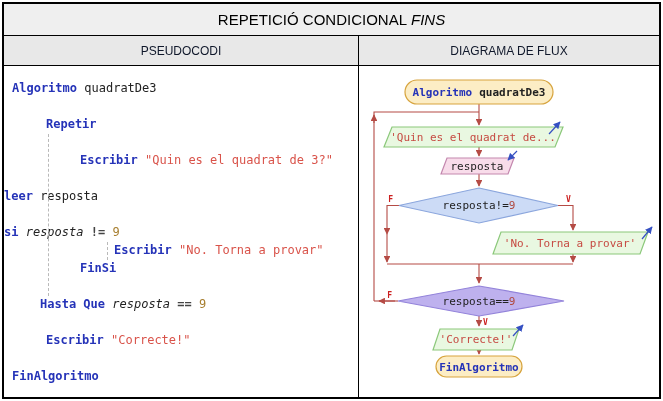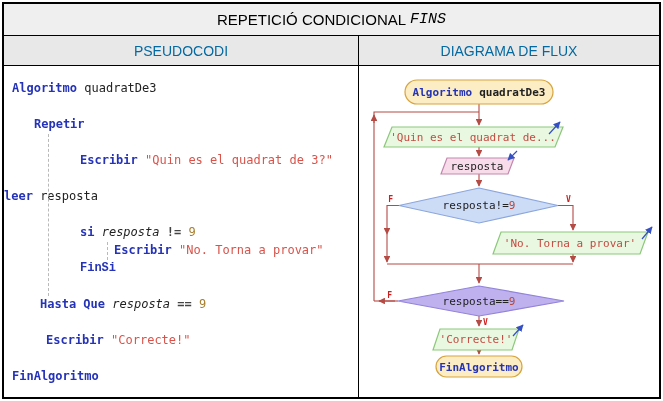--- a/index.html
+++ b/index.html
@@ -1,20 +1,20 @@
 <!DOCTYPE html>
 <html><head>
 <meta charset="utf-8">
 <style>
   html,body{margin:0;padding:0;background:#fff;}
   .frame{position:relative;width:663px;height:401px;background:#fff;font-family:"Liberation Sans",sans-serif;}
   .table{position:absolute;inset:2px;border:2px solid #000;display:flex;flex-direction:column;background:#fff;}
   .title-row{height:31px;border-bottom:1px solid #000;background:#efefef;display:flex;align-items:center;justify-content:center;font-size:15px;color:#000;}
-  .title-row i{margin-left:4px;font-family:Liberation Mono, monospace;}
-  .header-row{height:29px;border-bottom:1px solid #000;background:#e8e8e8;display:flex;font-size:14px;color:#0369a1;}
+  .title-row i{margin-left:4px;}
+  .header-row{height:29px;border-bottom:1px solid #000;background:#e8e8e8;display:flex;font-size:12px;color:#0f172a;}
   .hcell{display:flex;align-items:center;justify-content:center;}
   .hcell.left{width:355px;border-right:1px solid #000;box-sizing:border-box;}
   .hcell.right{flex:1;}
   .content-row{flex:1;display:flex;min-height:0;}
   .code-cell{width:355px;border-right:1px solid #000;box-sizing:border-box;position:relative;background:#fff;overflow:hidden;}
   .flow-cell{flex:1;position:relative;background:#fff;overflow:hidden;}
   .code-block{padding-top:13px;}
   .code-line{height:18px;line-height:18px;font-family:"DejaVu Sans Mono",monospace;font-size:12px;white-space:pre;color:#222;}
   .tok-kw{color:#2533b8;font-weight:bold;}
   .tok-str{color:#d9534a;}
@@ -48,29 +48,29 @@
     </div>
 
     <div class="content-row">
 
       <div class="code-cell">
         <div class="indent-guide" style="left:44px;top:68px;height:162px;"></div>
         <div class="indent-guide" style="left:103px;top:176px;height:18px;"></div>
         <div class="code-block">
             <div class="code-line" style="padding-left: 8px;"><span class="tok-kw">Algoritmo</span><span class="tok-pl"> quadratDe3</span></div>
             <div class="code-line" style="padding-left: 8px;">&nbsp;</div>
-            <div class="code-line" style="padding-left: 30px;"><span class="tok-kw">Repetir</span></div>
+            <div class="code-line" style="padding-left: 42px;"><span class="tok-kw">Repetir</span></div>
             <div class="code-line" style="padding-left: 42px;">&nbsp;</div>
             <div class="code-line" style="padding-left: 76px;"><span class="tok-kw">Escribir</span><span class="tok-pl"> </span><span class="tok-str">"Quin es el quadrat de 3?"</span></div>
             <div class="code-line" style="padding-left: 76px;">&nbsp;</div>
             <div class="code-line" style=""><span class="tok-kw">leer</span><span class="tok-pl"> resposta</span></div>
             <div class="code-line" style="padding-left: 76px;">&nbsp;</div>
-            <div class="code-line" style="padding-left: 76px;"><span class="tok-kw">si</span><span class="tok-pl"> </span><span class="tok-var">resposta</span><span class="tok-pl"> </span><span class="tok-op">!=</span><span class="tok-pl"> </span><span class="tok-num">9</span></div>
+            <div class="code-line" style=""><span class="tok-kw">si</span><span class="tok-pl"> </span><span class="tok-var">resposta</span><span class="tok-pl"> </span><span class="tok-op">!=</span><span class="tok-pl"> </span><span class="tok-num">9</span></div>
             <div class="code-line" style="padding-left: 110px;"><span class="tok-kw">Escribir</span><span class="tok-pl"> </span><span class="tok-str">"No. Torna a provar"</span></div>
-            <div class="code-line" style="padding-left: 76px; font-family: Liberation Mono, monospace;"><span class="tok-kw">FinSi</span></div>
+            <div class="code-line" style="padding-left: 76px;"><span class="tok-kw">FinSi</span></div>
             <div class="code-line" style="padding-left: 76px;">&nbsp;</div>
             <div class="code-line" style="padding-left: 36px;"><span class="tok-kw">Hasta Que</span><span class="tok-pl"> </span><span class="tok-var">resposta</span><span class="tok-pl"> </span><span class="tok-op">==</span><span class="tok-pl"> </span><span class="tok-num">9</span></div>
             <div class="code-line" style="padding-left: 42px;">&nbsp;</div>
             <div class="code-line" style="padding-left: 42px;"><span class="tok-kw">Escribir</span><span class="tok-pl"> </span><span class="tok-str">"Correcte!"</span></div>
             <div class="code-line" style="padding-left: 42px;">&nbsp;</div>
             <div class="code-line" style="padding-left: 8px;"><span class="tok-kw">FinAlgoritmo</span></div>
           </div>
       </div>
 
       <div class="flow-cell">

